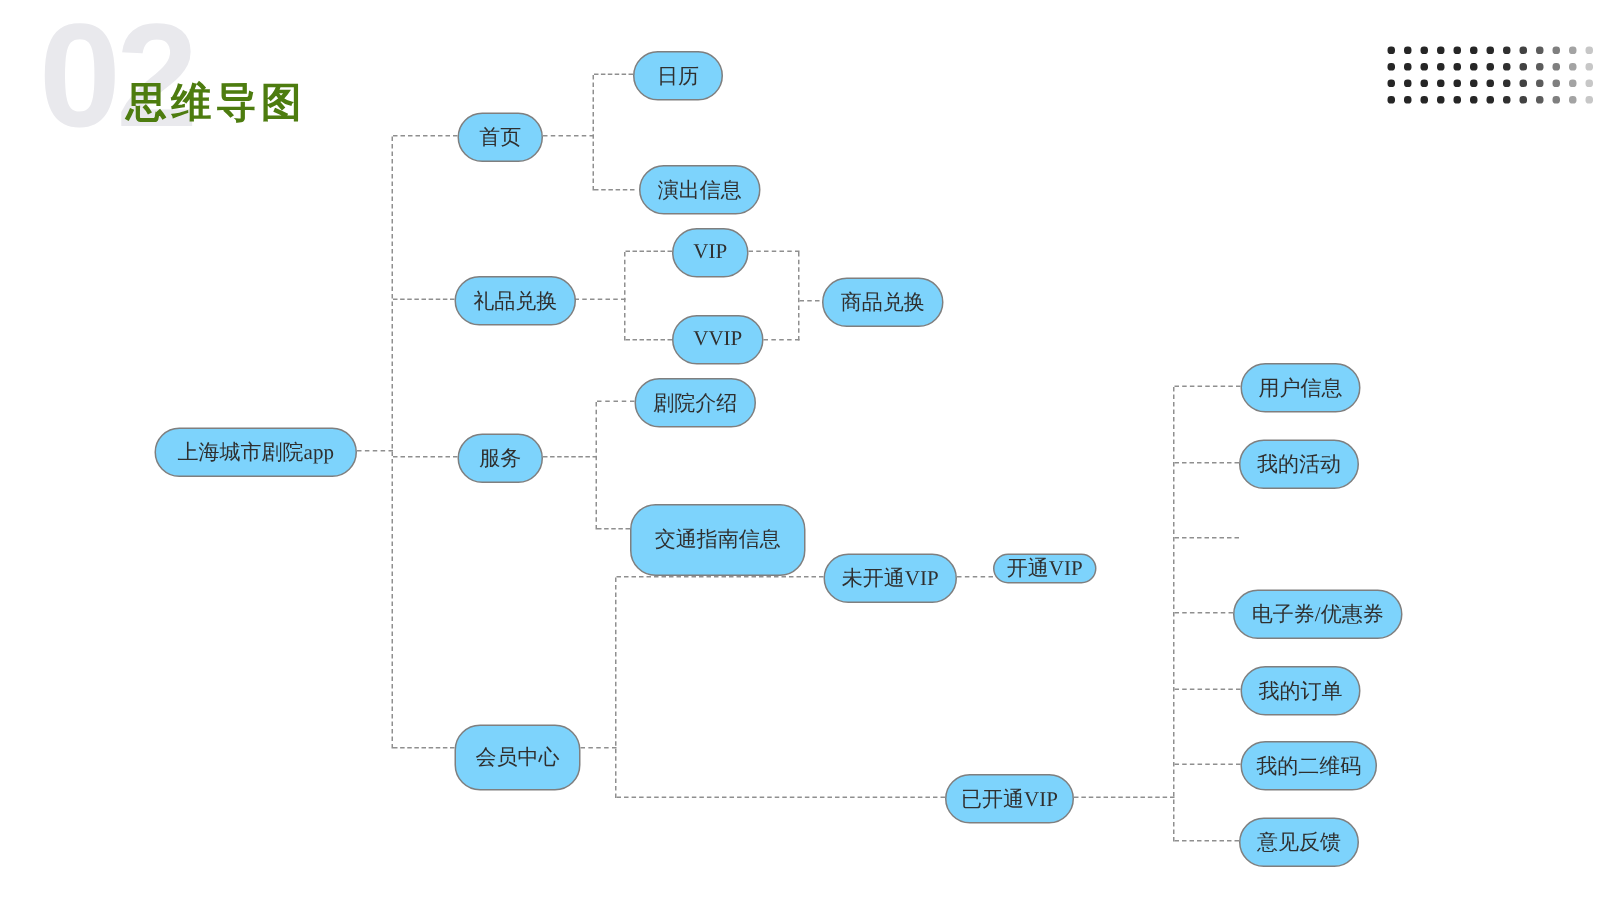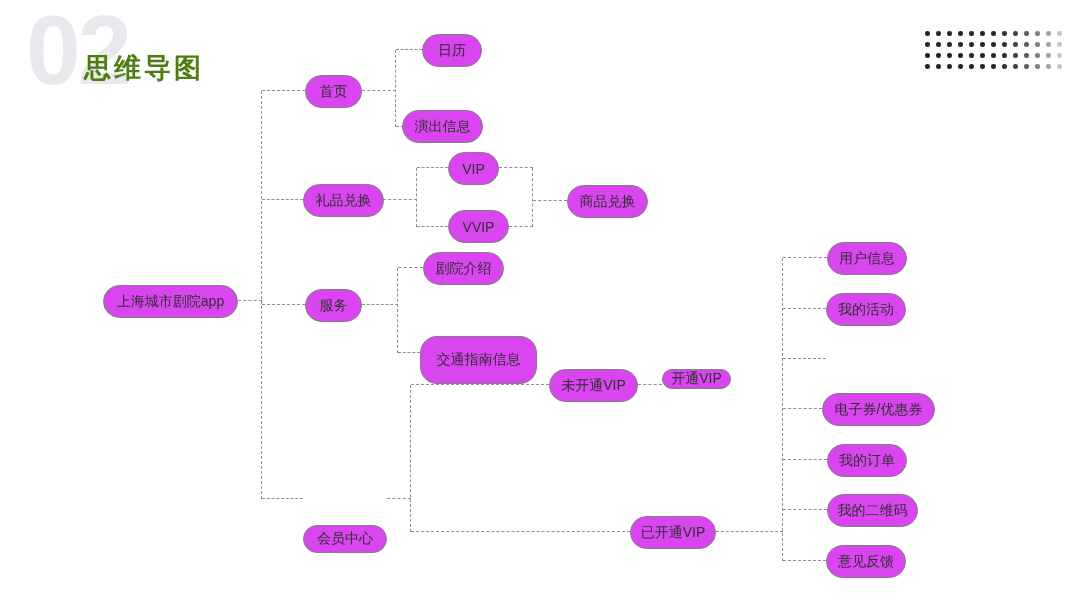--- a/index.html
+++ b/index.html
@@ -17,22 +17,22 @@
   }
   .dot-grid {
     position:absolute; left:922px; top:28px;
     display:grid; grid-template-columns:repeat(13,11px); grid-auto-rows:11px;
   }
   .dot { width:4.5px; height:4.5px; border-radius:50%; margin:auto auto; }
   .mindmap { position:absolute; left:0; top:0; width:100%; height:100%; }
   .node {
     position:absolute; box-sizing:border-box; z-index:2;
     display:flex; align-items:center; justify-content:center;
-    background:#d946ef; border:1.4px solid #7f7f7f; border-radius:17px;
-    font-size:14px; white-space:nowrap; cursor:default;
+    background:#7dd3fc; border:1.4px solid #7f7f7f; border-radius:17px;
+    font-size:14px; white-space:nowrap; cursor:default;font-family:Liberation Serif, serif;
   }
   .seg { position:absolute; z-index:1; }
   .seg.h { height:0; border-top:1.5px dashed #8f8f8f; }
   .seg.v { width:0; border-left:1.5px dashed #8f8f8f; }
 </style>
 </head>
 <body>
 
 <div class="slide">
   <div class="page-number" style="color: rgb(233, 233, 237);">02</div>
@@ -124,29 +124,29 @@
       <div class="seg h" style="border-color: rgb(143, 143, 143); left: 783px; top: 257px; width: 44px;"></div>
       <div class="seg h" style="border-color: rgb(143, 143, 143); left: 783px; top: 308px; width: 43px;"></div>
       <div class="seg h" style="border-color: rgb(143, 143, 143); left: 783px; top: 358px; width: 43px;"></div>
       <div class="seg h" style="border-color: rgb(143, 143, 143); left: 783px; top: 408px; width: 39px;"></div>
       <div class="seg h" style="border-color: rgb(143, 143, 143); left: 783px; top: 459px; width: 44px;"></div>
       <div class="seg h" style="border-color: rgb(143, 143, 143); left: 783px; top: 509px; width: 44px;"></div>
       <div class="seg h" style="border-color: rgb(143, 143, 143); left: 783px; top: 560px; width: 43px;"></div>
       <div class="node" style="left: 103px; top: 285px; width: 135px; height: 33px; border-color: rgb(127, 127, 127); color: rgb(47, 47, 47);">上海城市剧院app</div>
       <div class="node" style="left: 305px; top: 75px; width: 57px; height: 33px; border-color: rgb(127, 127, 127); color: rgb(47, 47, 47);">首页</div>
       <div class="node" style="left: 422px; top: 34px; width: 60px; height: 33px; border-color: rgb(127, 127, 127); color: rgb(47, 47, 47);">日历</div>
-      <div class="node" style="left: 402px; top: 110px; width: 81px; height: 33px; border-color: rgb(127, 127, 127); color: rgb(47, 47, 47);">演出信息</div>
+      <div class="node" style="left: 426px; top: 110px; width: 81px; height: 33px; border-color: rgb(127, 127, 127); color: rgb(47, 47, 47);">演出信息</div>
       <div class="node" style="left: 303px; top: 184px; width: 81px; height: 33px; border-color: rgb(127, 127, 127); color: rgb(47, 47, 47);">礼品兑换</div>
       <div class="node" style="left: 448px; top: 152px; width: 51px; height: 33px; border-color: rgb(127, 127, 127); color: rgb(47, 47, 47);">VIP</div>
       <div class="node" style="left: 448px; top: 210px; width: 61px; height: 33px; border-color: rgb(127, 127, 127); color: rgb(47, 47, 47);">VVIP</div>
-      <div class="node" style="left: 567px; top: 185px; width: 81px; height: 33px; border-color: rgb(127, 127, 127); color: rgb(47, 47, 47);">商品兑换</div>
+      <div class="node" style="left: 548px; top: 185px; width: 81px; height: 33px; border-color: rgb(127, 127, 127); color: rgb(47, 47, 47);">商品兑换</div>
       <div class="node" style="left: 305px; top: 289px; width: 57px; height: 33px; border-color: rgb(127, 127, 127); color: rgb(47, 47, 47);">服务</div>
       <div class="node" style="left: 423px; top: 252px; width: 81px; height: 33px; border-color: rgb(127, 127, 127); color: rgb(47, 47, 47);">剧院介绍</div>
       <div class="node" style="left: 420px; top: 336px; width: 117px; height: 48px; border-color: rgb(127, 127, 127); color: rgb(47, 47, 47);">交通指南信息</div>
-      <div class="node" style="left: 303px; top: 483px; width: 84px; height: 28px; border-color: rgb(127, 127, 127); color: rgb(47, 47, 47); margin-top: 42px;">会员中心</div>
+      <div class="node" style="left: 303px; top: 483px; width: 84px; height: 44px; border-color: rgb(127, 127, 127); color: rgb(47, 47, 47);">会员中心</div>
       <div class="node" style="left: 549px; top: 369px; width: 89px; height: 33px; border-color: rgb(127, 127, 127); color: rgb(47, 47, 47);">未开通VIP</div>
       <div class="node" style="left: 662px; top: 369px; width: 69px; height: 20px; border-color: rgb(127, 127, 127); color: rgb(47, 47, 47);">开通VIP</div>
       <div class="node" style="left: 630px; top: 516px; width: 86px; height: 33px; border-color: rgb(127, 127, 127); color: rgb(47, 47, 47);">已开通VIP</div>
       <div class="node" style="left: 826px; top: 293px; width: 80px; height: 33px; border-color: rgb(127, 127, 127); color: rgb(47, 47, 47);">我的活动</div>
       <div class="node" style="left: 827px; top: 242px; width: 80px; height: 33px; border-color: rgb(127, 127, 127); color: rgb(47, 47, 47);">用户信息</div>
       <div class="node" style="left: 822px; top: 393px; width: 113px; height: 33px; border-color: rgb(127, 127, 127); color: rgb(47, 47, 47);">电子券/优惠券</div>
       <div class="node" style="left: 827px; top: 494px; width: 91px; height: 33px; border-color: rgb(127, 127, 127); color: rgb(47, 47, 47);">我的二维码</div>
       <div class="node" style="left: 827px; top: 444px; width: 80px; height: 33px; border-color: rgb(127, 127, 127); color: rgb(47, 47, 47);">我的订单</div>
       <div class="node" style="left: 826px; top: 545px; width: 80px; height: 33px; border-color: rgb(127, 127, 127); color: rgb(47, 47, 47);">意见反馈</div>
     </div>

